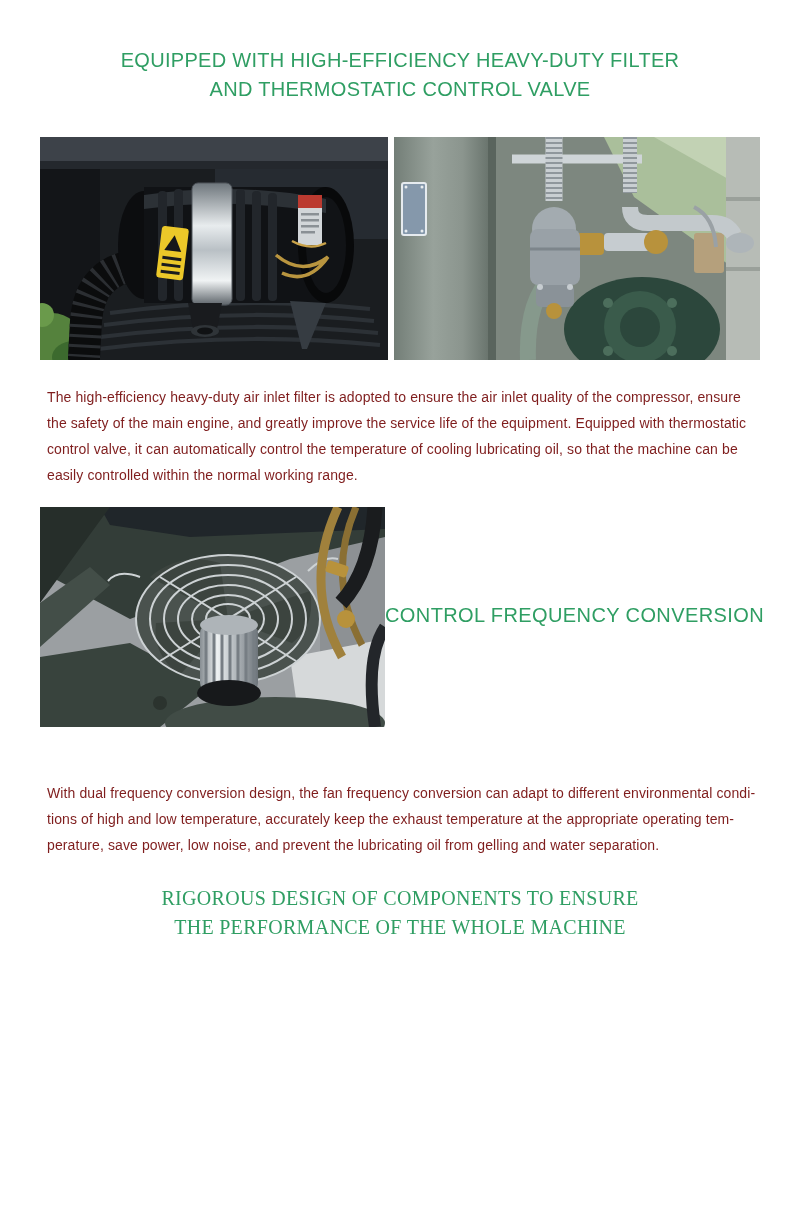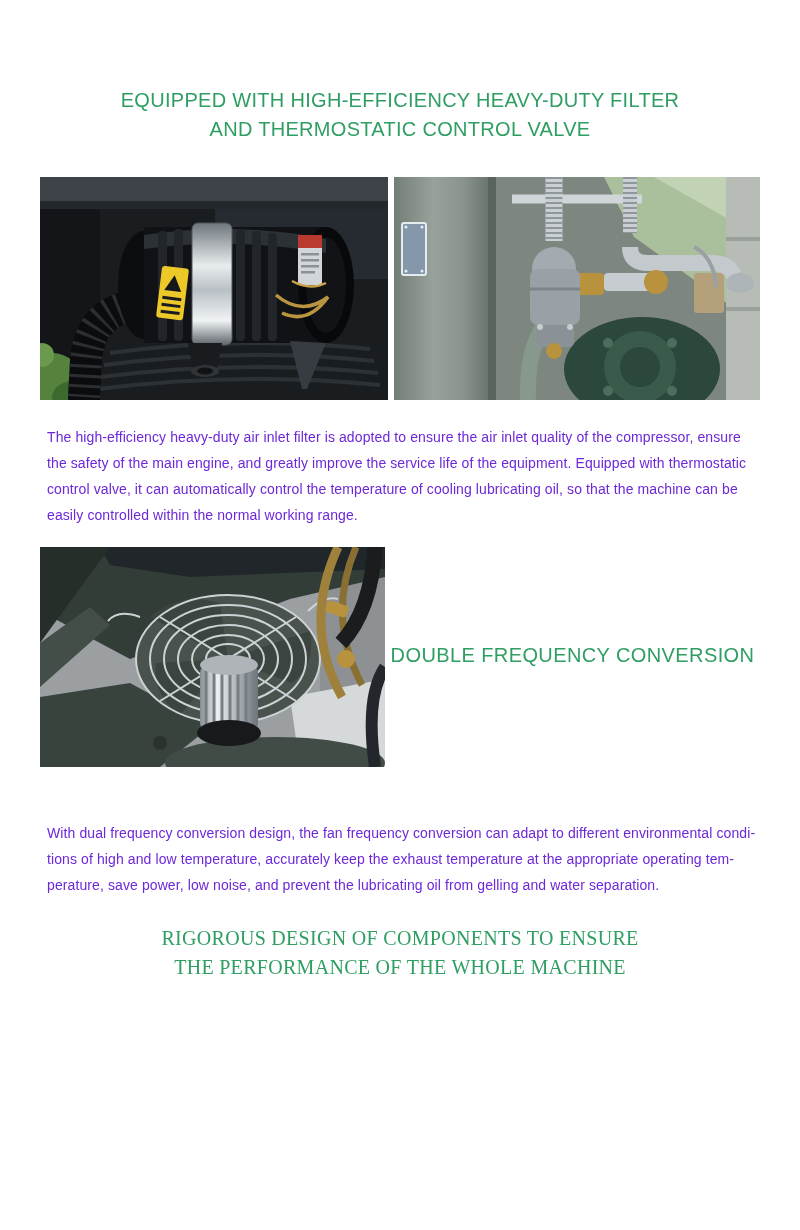--- a/index.html
+++ b/index.html
@@ -4,38 +4,37 @@
 <style>
   * { box-sizing: border-box; }
   html,body { margin:0; padding:0; background:#ffffff; }
   .page {
     position: relative;
     width: 800px;
     height: 950px;
     background: #ffffff;
     font-family: "Liberation Sans", sans-serif;
     overflow: hidden;
-    margin-top: 40px;
   }
   .heading {
     position: absolute;
     left: 0;
     width: 800px;
     text-align: center;
     color: #2f9e63;
     font-size: 20px;
     line-height: 29px;
     letter-spacing: 0.3px;
     white-space: pre;
   }
   .para {
     position: absolute;
     left: 47px;
     width: 710px;
-    color: #6d28d9;
+    color: #7f1d1d;
     font-size: 14px;
     line-height: 26px;
     letter-spacing: 0.1px;
     white-space: pre;
   }
   .sec-title {
     position: absolute;
     left: 385px;
     top: 604px;
     width: 375px;
@@ -241,21 +240,21 @@
       </g>
       <path d="M298 0 q -36 78 4 150" fill="none" stroke="#a0813c" stroke-width="9"></path>
       <path d="M316 0 q -30 70 6 138" fill="none" stroke="#8a6f33" stroke-width="7"></path>
       <circle cx="306" cy="112" r="9" fill="#b8923c"></circle>
       <rect x="286" y="56" width="22" height="12" rx="3" fill="#b8923c" transform="rotate(18 297 62)"></rect>
       <path d="M335 0 q -4 64 -34 96" fill="none" stroke="#1a1c1e" stroke-width="15"></path>
       <path d="M345 120 q -20 30 -10 100" fill="none" stroke="#23262a" stroke-width="12"></path>
     </svg>
   </div>
 
-  <div class="sec-title">DOUBLE FREQUENCY CONVERSION</div>
+  <div class="sec-title">CONTROL FREQUENCY CONVERSION</div>
 
   <div class="para" id="para-frequency">With dual frequency conversion design, the fan frequency conversion can adapt to different environmental condi-
 tions of high and low temperature, accurately keep the exhaust temperature at the appropriate operating tem-
 perature, save power, low noise, and prevent the lubricating oil from gelling and water separation.</div>
 
   <div class="heading" id="heading-components">RIGOROUS DESIGN OF COMPONENTS TO ENSURE
 THE PERFORMANCE OF THE WHOLE MACHINE</div>
 
   <div class="photo" id="photo-cabinet" title="Electrical control cabinet components">
     <svg viewBox="0 0 180 207" preserveAspectRatio="none">

